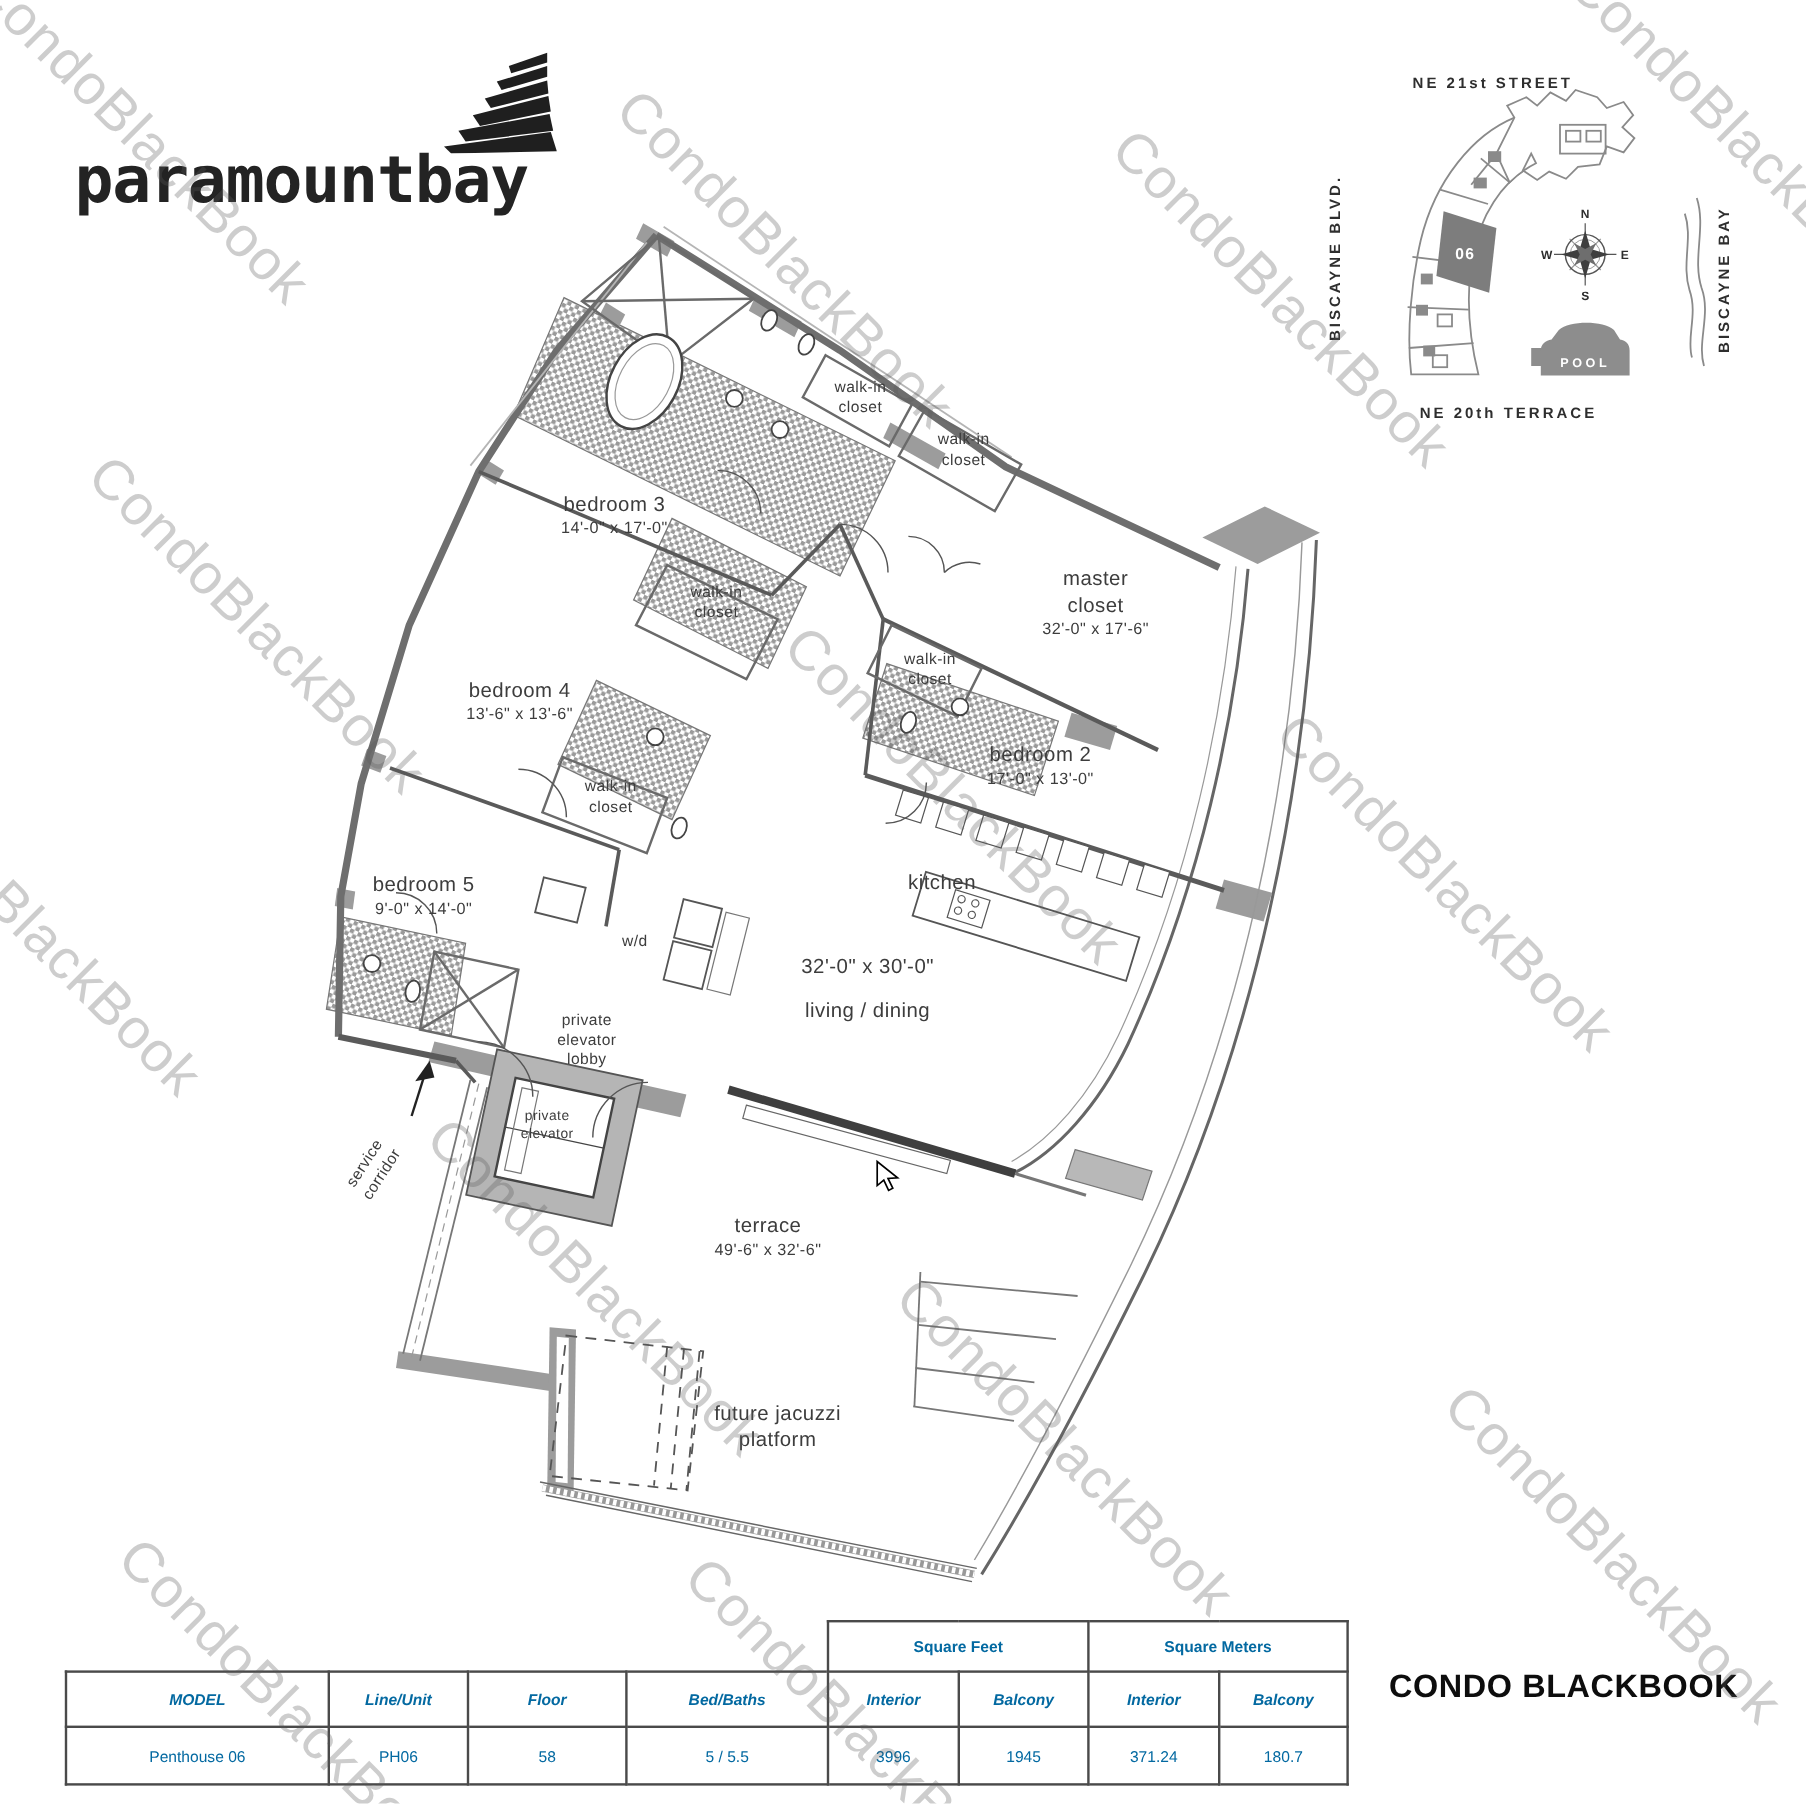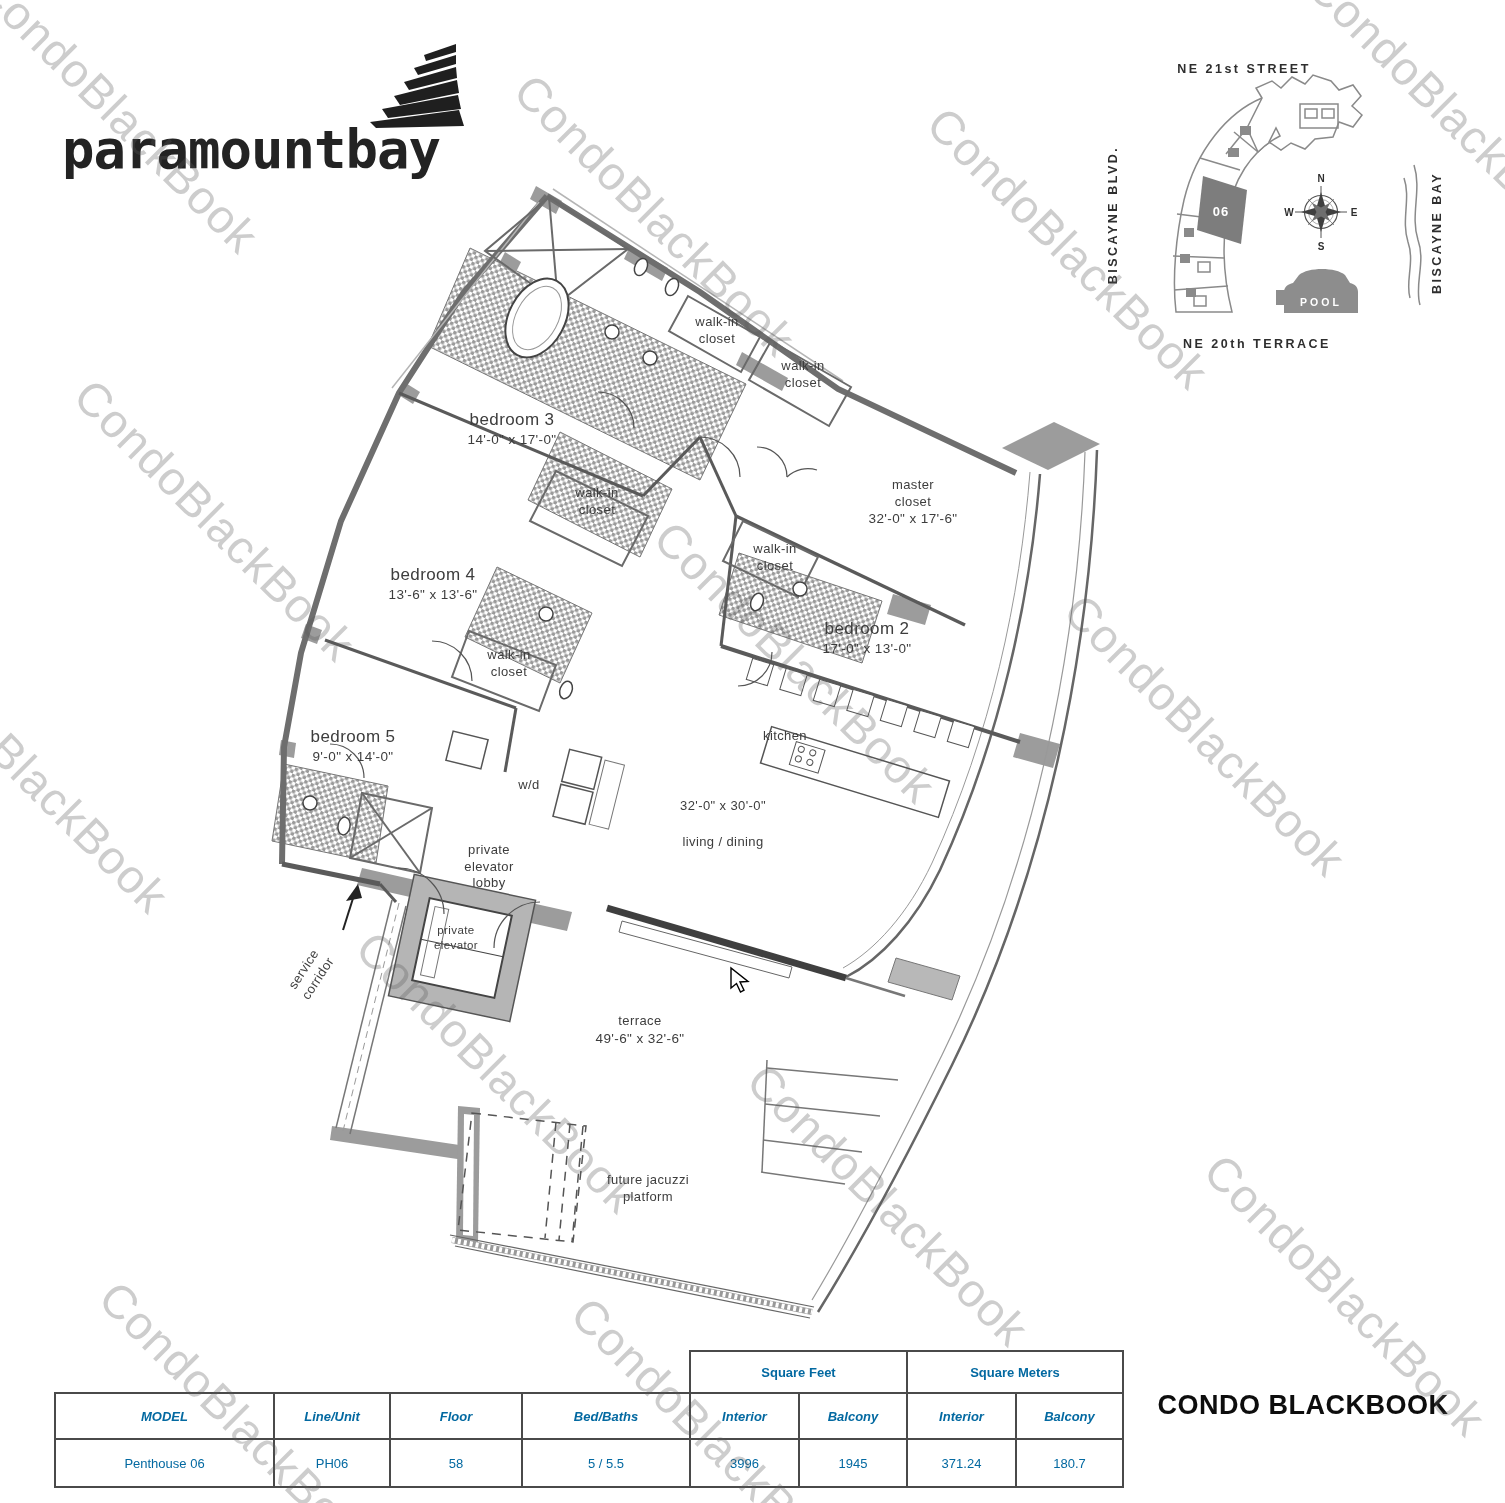--- a/index.html
+++ b/index.html
@@ -10,21 +10,21 @@
     font-weight:bold;font-size:54px;letter-spacing:-1px;color:#232323;z-index:4;}
   #logo-mark{position:absolute;left:368px;top:42px;z-index:4;}
   
   .wm{position:absolute;z-index:6;font-size:47px;letter-spacing:1px;color:rgba(90,90,90,0.30);
       white-space:nowrap;transform:translate(-50%,-50%) rotate(45deg);pointer-events:none;
       font-family:"Liberation Sans",sans-serif;}
   
   .plan-label{position:absolute;transform:translate(-50%,-50%);text-align:center;color:#3d3d3d;
       line-height:1.28;white-space:nowrap;z-index:4;letter-spacing:.4px;}
   .room-name{font-size:17px;}
-  .room-name-sm{font-size:13px;}
+  .room-name-sm{font-size:17px;}
   .room-dims{font-size:13.5px;}
   .small-label{font-size:13px;}
   .tiny-label{font-size:11.5px;}
   .rot-label{transform:translate(-50%,-50%) rotate(-57deg);}
   
   #spec-table{position:absolute;left:54px;top:1350px;z-index:4;border-collapse:collapse;
       font-size:13px;color:#0369a1;table-layout:fixed;}
   #spec-table td,#spec-table th{border:2px solid #4a4a4a;text-align:center;padding:0;
       background:transparent;}
   #spec-table .nob{border:none;}

